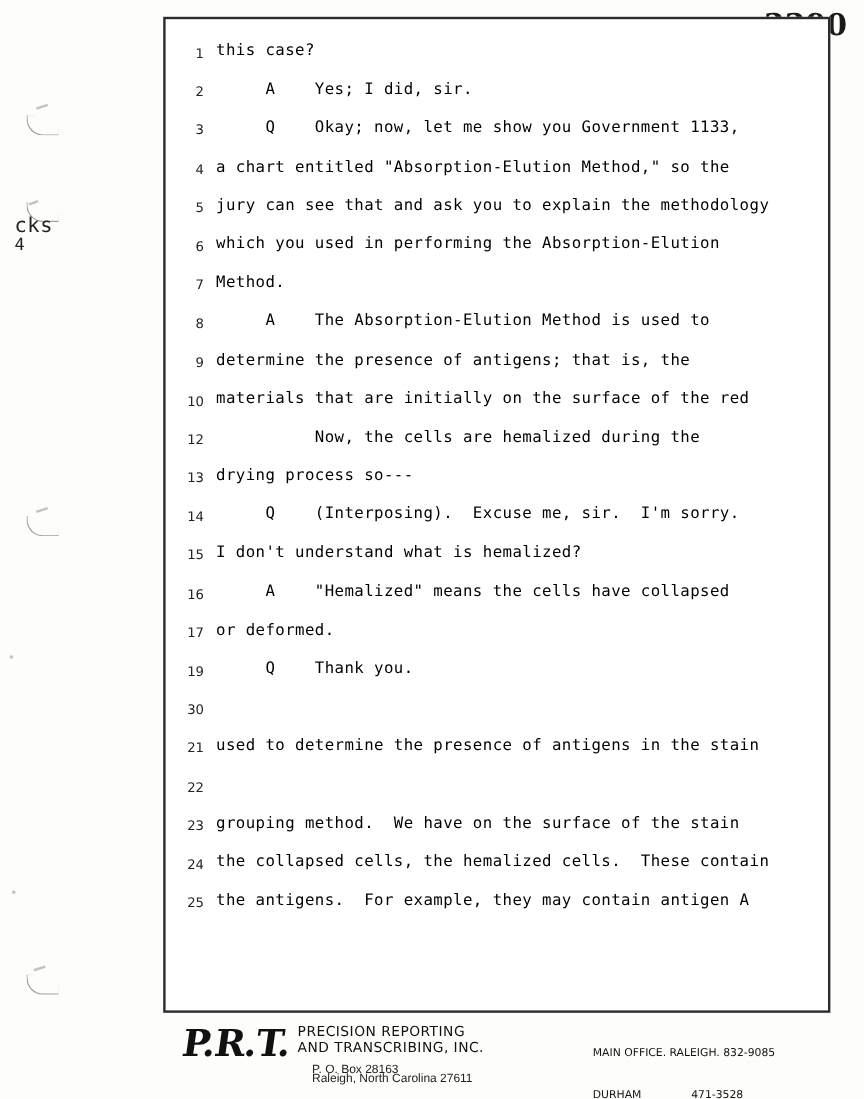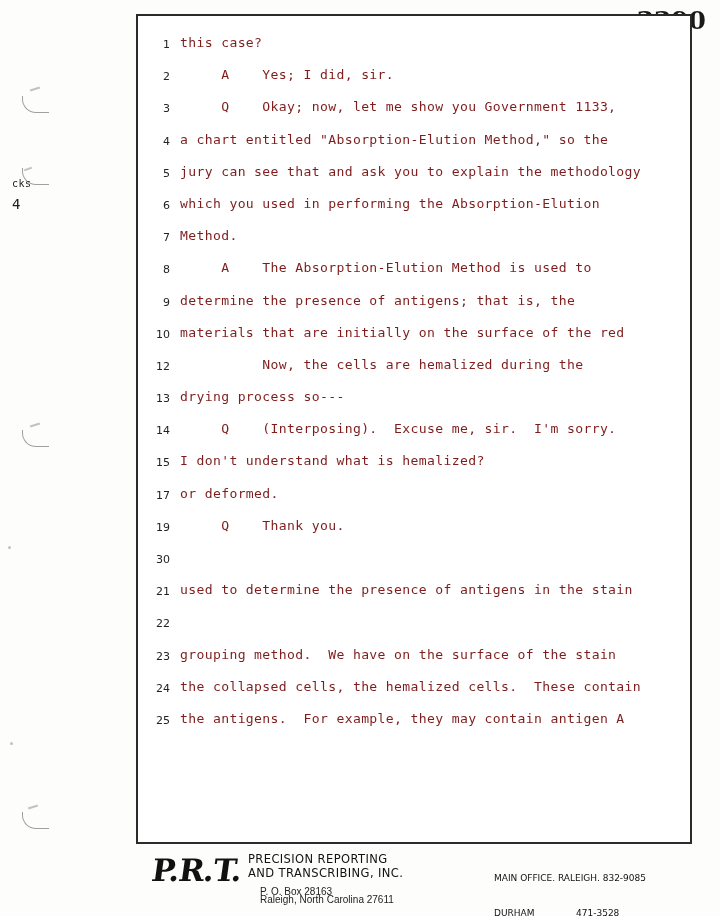--- a/index.html
+++ b/index.html
@@ -56,21 +56,21 @@
     border-bottom: 2px solid #2b2b2b;
     box-sizing: border-box;
     background: #ffffff;
   }
 
   
   .margin-note {
     position: absolute;
     left: 12px;
     font-family: "DejaVu Sans Mono", monospace;
-    font-size: 10px;
+    font-size: 17px;
     color: #222;
     letter-spacing: 0.5px;
   }
   .margin-note.cks { top: 178px; }
   .margin-note.four { top: 196px; font-size: 14px; }
 
   .punch {
     position: absolute;
     left: 22px;
     width: 26px;
@@ -105,21 +105,21 @@
     font-size: 11px;
     color: #222;
     padding-top: 6px;
     box-sizing: border-box;
   }
   .line-text {
     flex: 1 1 auto;
     font-family: "DejaVu Sans Mono", monospace;
     font-size: 13.1px;
     letter-spacing: 0.35px;
-    color: #7f1d1d;
+    color: #000000;
     white-space: pre;
     padding-top: 3px;
   }
   .lines-inner {
     position: absolute;
     left: 0;
     top: 16px;
     width: 100%;
   }
 
@@ -260,20 +260,24 @@
         <div class="line-num">13</div>
         <div class="line-text">drying process so---</div>
       </div>
       <div class="line">
         <div class="line-num">14</div>
         <div class="line-text">     Q    (Interposing).  Excuse me, sir.  I'm sorry.</div>
       </div>
       <div class="line">
         <div class="line-num">15</div>
         <div class="line-text">I don't understand what is hemalized?</div>
+      </div>
+      <div class="line">
+        <div class="line-num">16</div>
+        <div class="line-text">     A    "Hemalized" means the cells have collapsed</div>
       </div>
       <div class="line">
         <div class="line-num">17</div>
         <div class="line-text">or deformed.</div>
       </div>
       <div class="line">
         <div class="line-num">19</div>
         <div class="line-text">     Q    Thank you.</div>
       </div>
       <div class="line">

